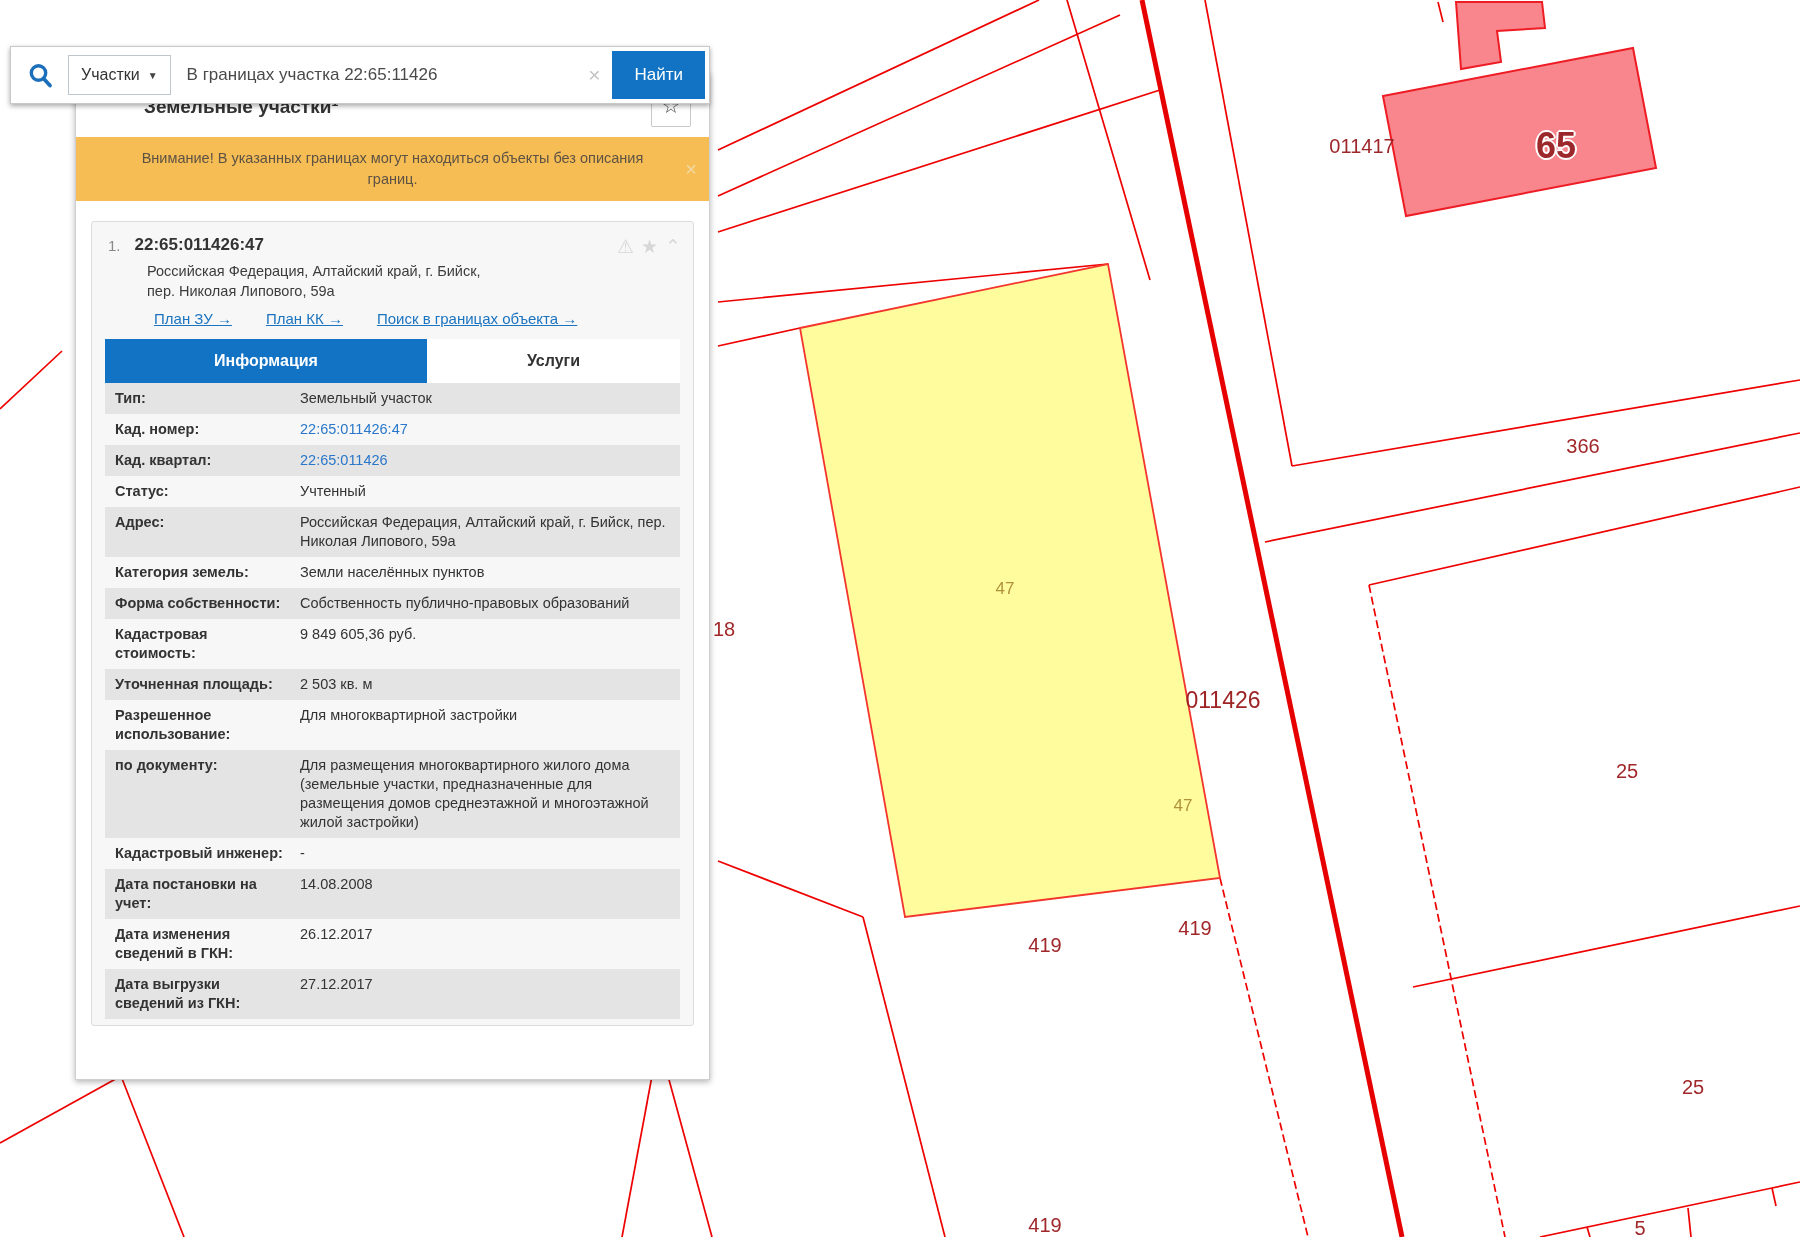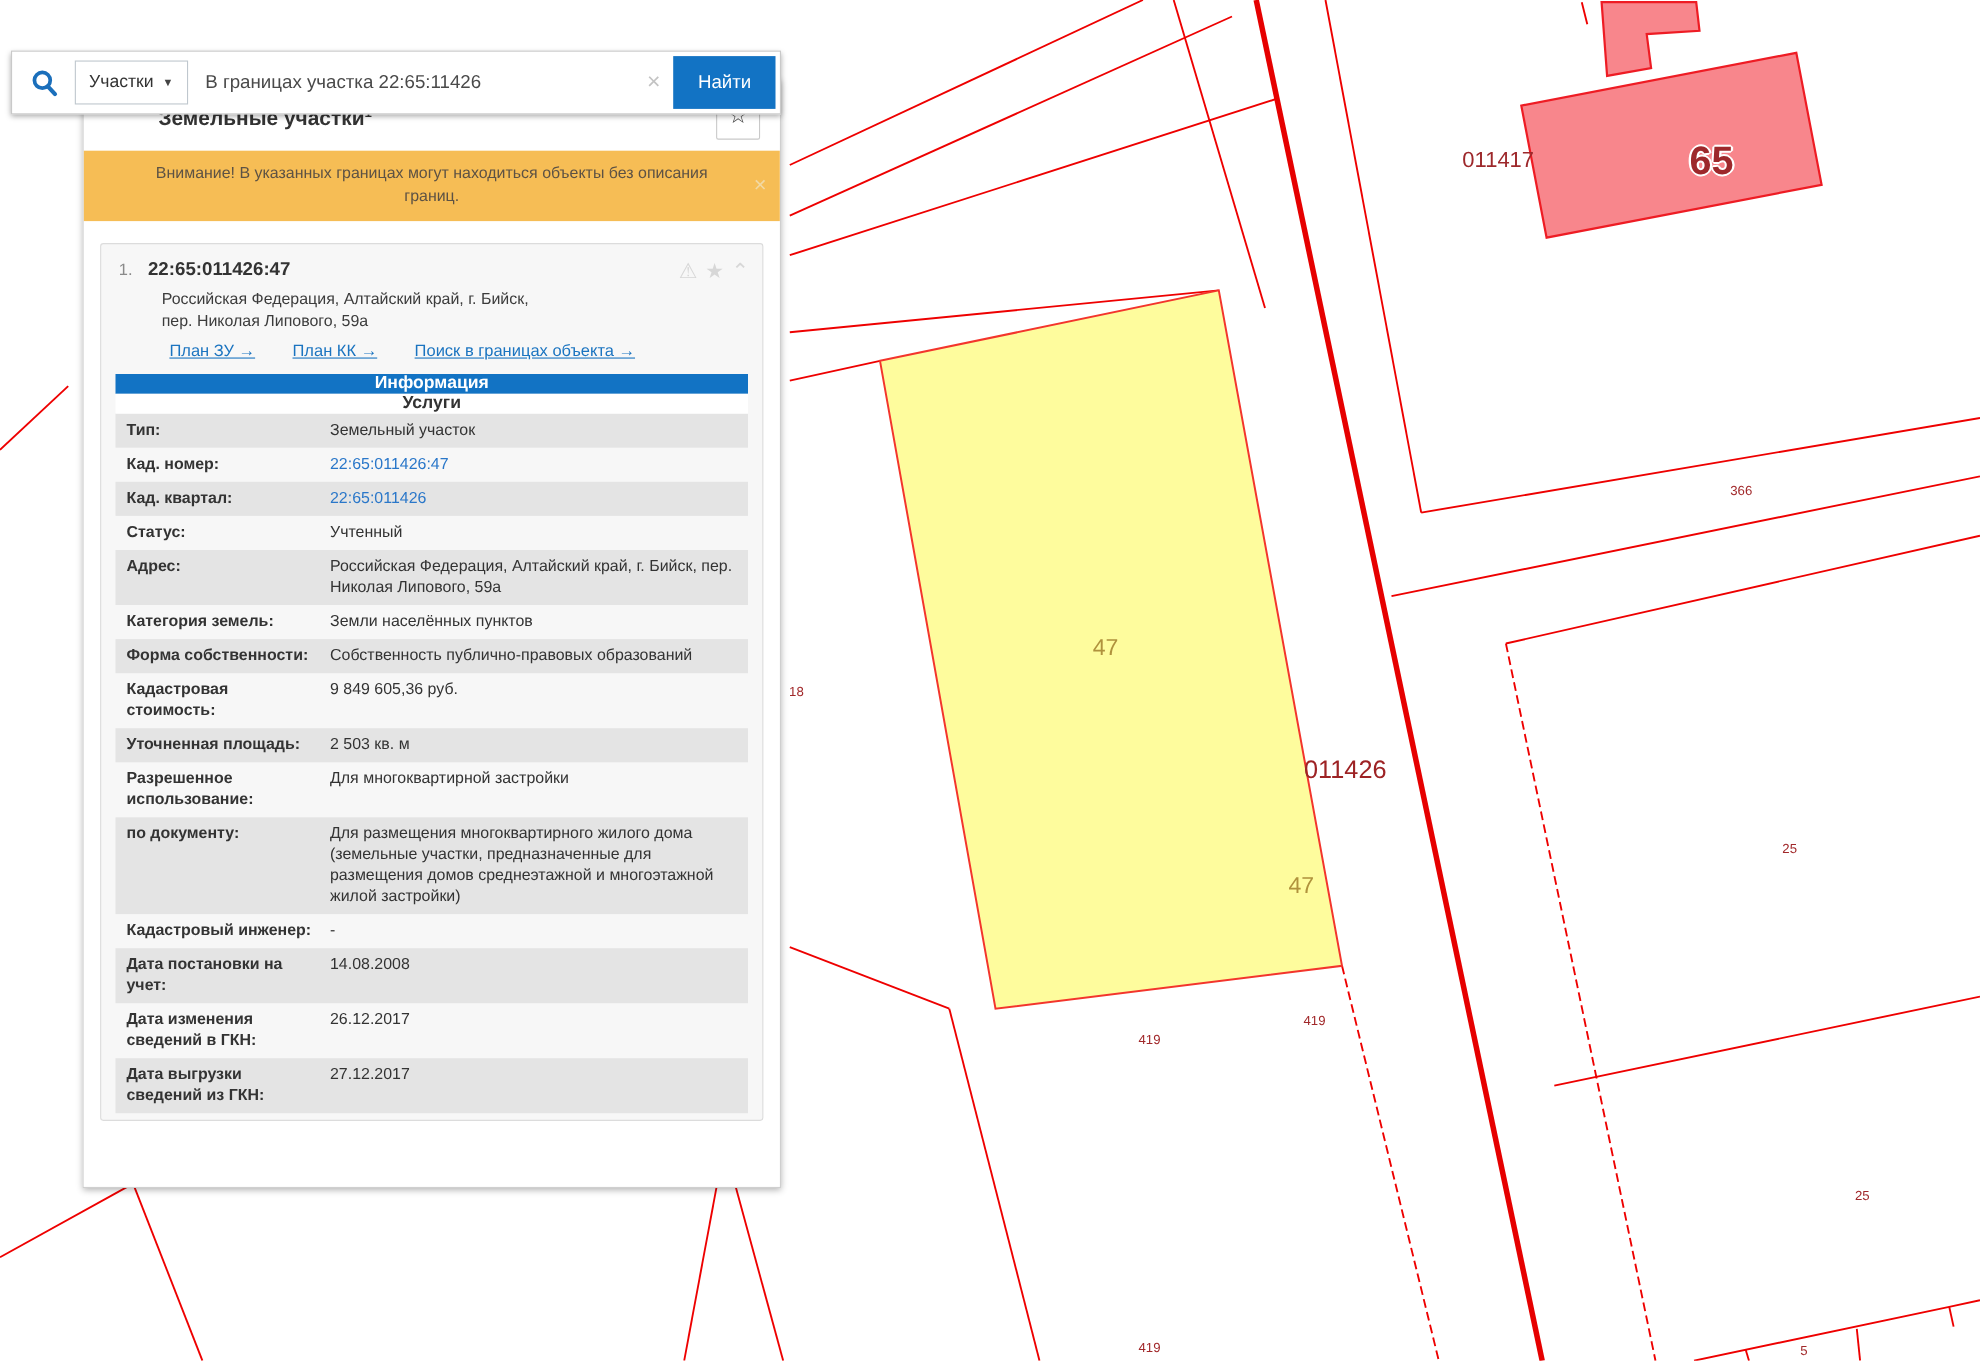--- a/index.html
+++ b/index.html
@@ -6,22 +6,22 @@
   body{width:1800px;height:1237px;position:relative;overflow:hidden;background:#fff;
        font-family:"Liberation Sans",sans-serif;}
   
   #map-svg{position:absolute;left:0;top:0;z-index:1;}
   #map-labels{position:absolute;left:0;top:0;width:1800px;height:1039px;z-index:2;pointer-events:none;}
   .map-label{position:absolute;transform:translate(-50%,-50%);white-space:nowrap;}
   .lbl-quarter{font-size:20px;color:#9d282b;}
   .lbl-quarter-big{font-size:23px;color:#9d2325;}
   .lbl-building{font-size:36px;font-weight:bold;color:#9d282b;
      text-shadow:-2px 0 #fff,2px 0 #fff,0 -2px #fff,0 2px #fff,-1px -1px #fff,1px 1px #fff,-1px 1px #fff,1px -1px #fff;}
-  .lbl-parcel{font-size:12px;color:#a1282a;}
-  .lbl-selected{font-size:21px;color:#b0923d;}
+  .lbl-parcel{font-size:20px;color:#a1282a;}
+  .lbl-selected{font-size:17px;color:#b0923d;}
   
   #search-bar{position:absolute;left:10px;top:14px;width:700px;height:58px;background:#fff;
      border:1px solid #c9c9c9;box-shadow:0 2px 5px rgba(0,0,0,.35);z-index:30;
      display:flex;align-items:center;box-sizing:border-box;margin-top:32px;}
   #search-icon{margin:0 14px 0 16px;flex:0 0 auto;display:flex;}
   #type-dropdown{border:1px solid #bfc7ce;height:38px;padding:0 12px;display:flex;align-items:center;
      gap:8px;font-size:16px;color:#333;cursor:pointer;background:#fff;}
   #type-caret{font-size:10px;color:#444;}
   #query-text{flex:1;margin-left:16px;font-size:17px;color:#4a4a4a;white-space:nowrap;overflow:hidden;}
   #query-clear{color:#c3c3c3;font-size:21px;margin:0 12px 0 6px;cursor:pointer;}
@@ -42,21 +42,21 @@
      color:#f2d9a4;font-size:20px;cursor:pointer;}
   #result-card{margin:20px 15px 12px 15px;background:#f7f7f7;border:1px solid #dcdcdc;border-radius:3px;
      padding-bottom:6px;}
   #item-head{display:flex;padding:13px 12px 0 16px;}
   #item-index{color:#8a8a8a;font-size:15px;margin-right:14px;margin-top:2px;}
   #item-cadnum{font-weight:bold;font-size:17px;color:#333;}
   #item-icons{margin-left:auto;color:#d7d7d7;font-size:19px;display:flex;gap:7px;align-items:flex-start;}
   #item-address{padding:3px 12px 0 55px;font-size:14.5px;color:#3c3c3c;line-height:20px;}
   #item-links{padding:9px 12px 12px 62px;display:flex;gap:34px;}
   #item-links a{color:#1b74c0;font-size:15px;text-decoration:underline;cursor:pointer;white-space:nowrap;}
-  #tabs{display:flex;margin:0 13px;flex-direction:column;}
+  #tabs{display:flex;margin:0 13px;}
   .tab{height:44px;display:flex;align-items:center;justify-content:center;
        font-size:16px;font-weight:bold;cursor:pointer;}
   #tab-info{flex:0 0 56%;background:#1273c4;color:#fff;}
   #tab-services{flex:1;background:#fff;color:#333;}
   #info-rows{margin:0 13px;}
   .info-row{display:flex;font-size:14.5px;line-height:19px;color:#333;}
   .info-row.gray{background:#e4e4e4;}
   .info-label{flex:0 0 195px;font-weight:bold;padding:6px 8px 6px 10px;box-sizing:border-box;}
   .info-value{flex:1;padding:6px 12px 6px 0;}
   .info-value.link{color:#2a77c9;cursor:pointer;}

